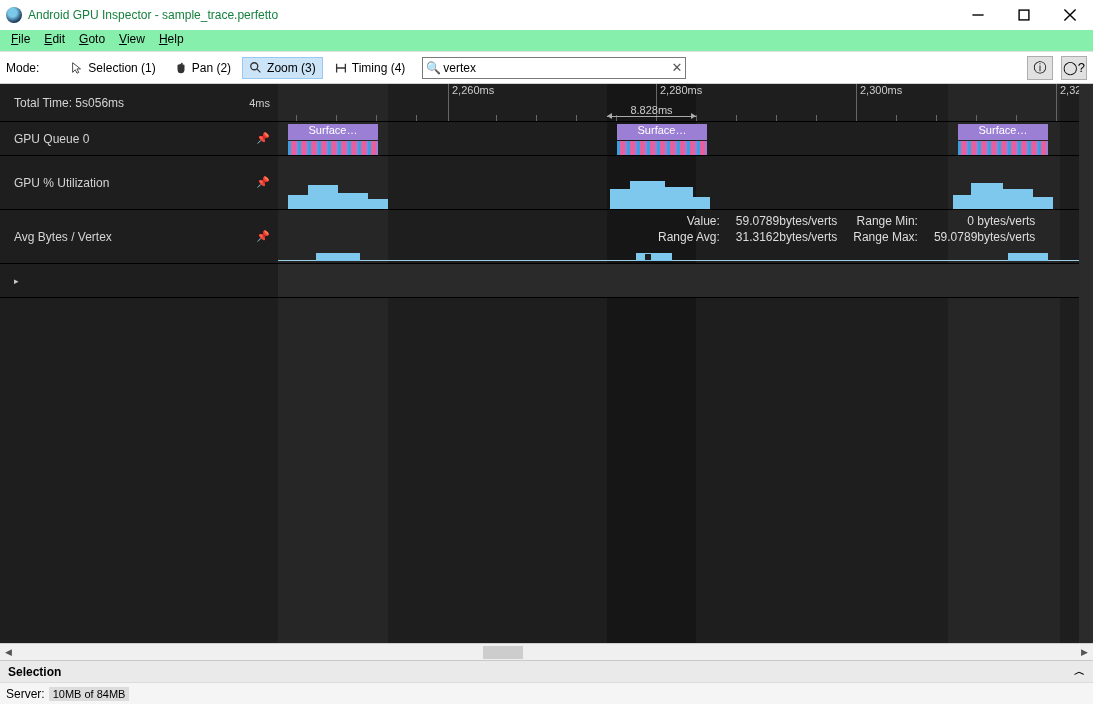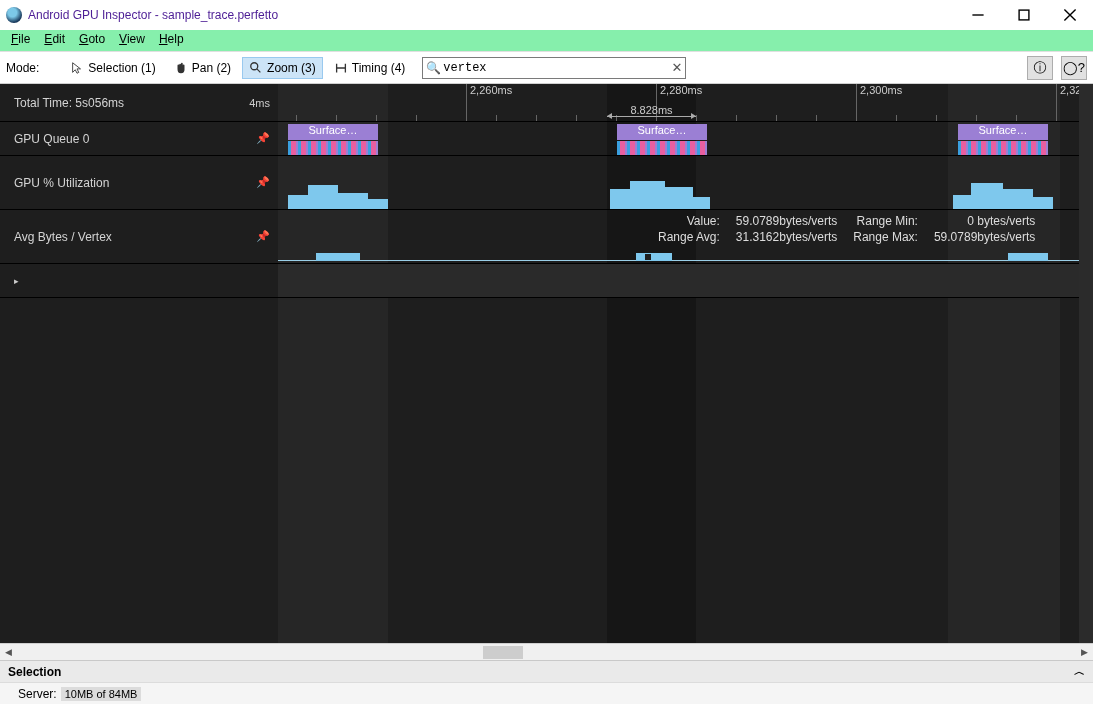--- a/index.html
+++ b/index.html
@@ -1,33 +1,33 @@
 <!DOCTYPE html>
 <html><head>
 <meta charset="utf-8">
 <style>
 * { box-sizing: border-box; margin: 0; padding: 0; font-family: "Segoe UI", Tahoma, sans-serif; }
 html, body { width: 1093px; height: 712px; overflow: hidden; background: #fff; }
 
 .titlebar { height: 30px; background: #fff; display: flex; align-items: center; padding: 0 0 0 6px; }
 .titlebar .app-icon { width: 16px; height: 16px; border-radius: 50%; background: radial-gradient(circle at 40% 35%, #7cc8e8 0 30%, #1a3a5c 70%); margin-right: 6px; }
-.titlebar .title { font-size: 12px; color: #4c1d95; flex: 1; }
+.titlebar .title { font-size: 12px; color: #15803d; flex: 1; }
 .titlebar .win-controls { display: flex; }
 .titlebar .win-btn { width: 46px; height: 30px; display: flex; align-items: center; justify-content: center; font-size: 10px; color: #000; cursor: default; }
 
 .menubar { height: 22px; background: #86efac; display: flex; align-items: flex-start; padding: 0 4px; border-bottom: 1px solid #e0e0e0; }
 .menubar .menu-item { font-size: 12px; padding: 2px 7px; cursor: default; }
 .menubar .menu-item .ul { text-decoration: underline; }
 
 .toolbar { height: 32px; background: #fff; display: flex; align-items: center; padding: 0 6px; border-bottom: 1px solid #d0d0d0; gap: 4px; }
 .toolbar .mode-label { font-size: 12px; margin-right: 20px; }
 .toolbar .mode-btn { font-size: 12px; padding: 3px 6px; border: 1px solid transparent; display: flex; align-items: center; gap: 4px; cursor: default; }
 .toolbar .mode-btn.active { background: #cce4f7; border-color: #99c9ef; }
 .toolbar .search { position: relative; margin-left: 6px; }
-.toolbar .search input { width: 264px; height: 22px; font-size: 12px; padding: 2px 22px 2px 20px; border: 1px solid #7a7a7a; font-family: Liberation Mono, monospace; }
+.toolbar .search input { width: 264px; height: 22px; font-size: 12px; padding: 2px 22px 2px 20px; border: 1px solid #7a7a7a; }
 .toolbar .search .se-icon { position: absolute; left: 4px; top: 4px; color: #555; font-size: 12px; }
 .toolbar .search .clear { position: absolute; right: 4px; top: 3px; color: #555; font-size: 13px; cursor: default; }
 .toolbar .spacer { flex: 1; }
 .toolbar .icon-btn { width: 26px; height: 24px; border: 1px solid #adadad; background: #e1e1e1; display: flex; align-items: center; justify-content: center; font-size: 13px; cursor: default; margin-left: 4px; }
 
 .trace { position: relative; height: 559px; background: #1e1e1e; color: #d4d4d4; font-size: 12px; overflow: hidden; }
 .trace .left-col { position: absolute; left: 0; top: 0; width: 278px; height: 100%; background: #1e1e1e; }
 .trace .right-col { position: absolute; left: 278px; top: 0; right: 14px; height: 100%; background: #1e1e1e; }
 .trace .rowhead { height: 34px; display: flex; align-items: center; justify-content: space-between; padding: 0 8px 0 14px; border-bottom: 1px solid #000; }
 .trace .rowhead.ruler { height: 38px; }
@@ -58,21 +58,21 @@
 .trace .tooltip .val { text-align: right; }
 .trace .mini-cursor { position: absolute; width: 8px; height: 8px; border: 1px solid #7ec8ed; background: #1e1e1e; }
 
 .trace .scrollbar-v { position: absolute; right: 0; top: 0; width: 14px; height: 100%; background: #2b2b2b; }
 .hscroll { height: 17px; background: #f0f0f0; border-top: 1px solid #cfcfcf; display: flex; align-items: center; }
 .hscroll .arrow { width: 17px; height: 17px; display: flex; align-items: center; justify-content: center; font-size: 9px; color: #555; }
 .hscroll .track { flex: 1; position: relative; height: 100%; }
 .hscroll .thumb { position: absolute; top: 2px; height: 13px; background: #cdcdcd; }
 
 .selection-bar { height: 22px; background: #eaeaea; border-top: 1px solid #c9c9c9; display: flex; align-items: center; padding: 0 8px; font-size: 12px; font-weight: 700; justify-content: space-between; }
-.status-bar { height: 22px; background: #f5f5f5; border-top: 1px solid #dcdcdc; display: flex; align-items: center; padding: 0 18px; font-size: 12px; }
+.status-bar { height: 22px; background: #f5f5f5; border-top: 1px solid #dcdcdc; display: flex; align-items: center; padding: 0 6px; font-size: 12px; }
 .status-bar .mem { background: #dcdcdc; padding: 1px 4px; margin-left: 4px; font-size: 11px; }
 
 svg.ico { width: 14px; height: 14px; }
 </style>
 </head>
 <body>
 
 <div class="titlebar">
   <div class="app-icon"></div>
   <div class="title">Android GPU Inspector - sample_trace.perfetto</div>
@@ -175,21 +175,21 @@
   </div>
 
   <div class="right-col">
 
     <div class="vstripe" style="left:0px;width:110px;height:100%"></div>
     <div class="vstripe" style="left:329px;width:89px;height:100%;background:rgba(0,0,0,0.25)"></div>
     <div class="vstripe" style="left:670px;width:112px;height:100%"></div>
 
     <div class="ruler-row">
       <div class="ruler-ticks">
-        <div class="tick-major" style="left:188px"><span>2,260ms</span></div>
+        <div class="tick-major" style="left:170px"><span>2,260ms</span></div>
         <div class="tick-major" style="left:378px"><span>2,280ms</span></div>
         <div class="tick-major" style="left:578px"><span>2,300ms</span></div>
         <div class="tick-major" style="left:778px"><span>2,32</span></div>
 
         <div class="tick-minor" style="left:18px"></div>
         <div class="tick-minor" style="left:58px"></div>
         <div class="tick-minor" style="left:98px"></div>
         <div class="tick-minor" style="left:138px"></div>
         <div class="tick-minor" style="left:218px"></div>
         <div class="tick-minor" style="left:258px"></div>

